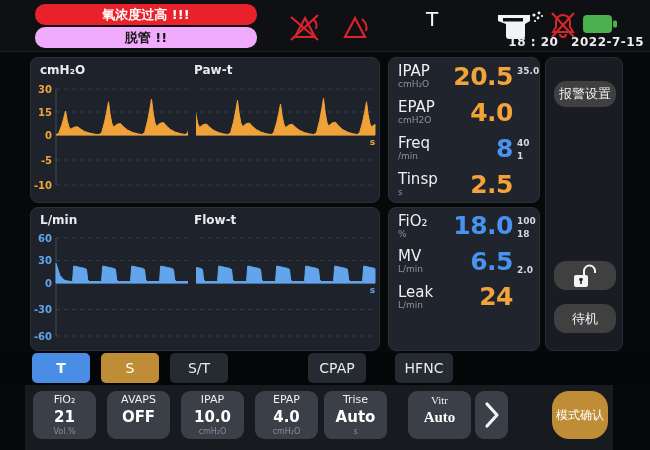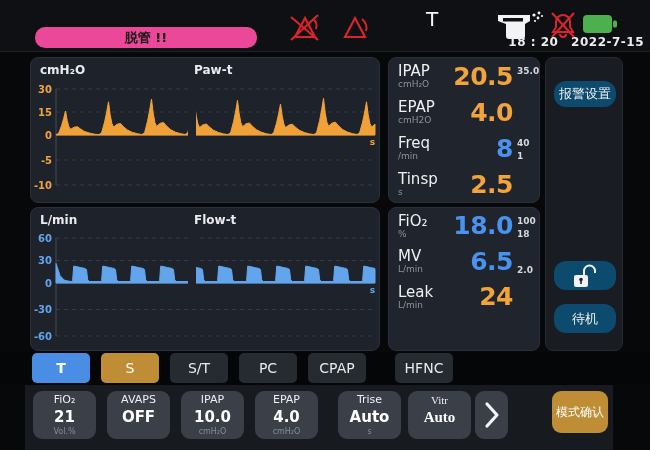--- a/index.html
+++ b/index.html
@@ -31,21 +31,21 @@
   .prow { display:flex; height:25%; align-items:center; padding:2px 2px 2px 9px; }
   .plab-block { width:52px; }
   .plabel { font-size:15px; color:#eef0f2; line-height:16px; white-space:nowrap; }
   .punit  { font-size:9px;  color:#8c929b; line-height:10px; }
   .pvalue { flex:1; text-align:right; font-size:25px; font-weight:bold; letter-spacing:-.5px; }
   .plimits { width:24px; padding-left:4px; align-self:flex-start; padding-top:5px; }
   .plimit { font-size:9px; font-weight:bold; color:#d5d9de; line-height:13px; height:13px; text-align:left; }
 
   
   #side-panel { left:545px; top:57px; width:78px; height:294px; background:#191c22; border-color:#262a31; }
-  .side-btn { position:absolute; left:8px; width:62px; background:#0c4a6e; border:none; border-radius:12px;
+  .side-btn { position:absolute; left:8px; width:62px; background:#404040; border:none; border-radius:12px;
               color:#f0f2f4; font-size:13px; display:flex; align-items:center; justify-content:center;
               font-family:inherit; cursor:pointer; }
   #btn-alarm-settings  { top:23px;  height:26px; }
   #btn-system-settings { top:64px;  height:26px; }
   #btn-lock            { top:203px; height:29px; }
   #btn-standby         { top:246px; height:29px; }
 
   
   #tabbar { position:absolute; left:0; top:352px; width:650px; height:33px; background:#050607; }
   .tab { position:absolute; top:1px; width:58px; height:30px; border:none; border-radius:5px;
@@ -56,30 +56,31 @@
   
   #bottombar { position:absolute; left:25px; top:385px; width:588px; height:65px; background:#171a1f; }
   .set-btn { position:absolute; top:6px; width:63px; height:48px; background:#3a3f48; border:none; border-radius:9px;
              color:#fff; font-family:inherit; cursor:pointer; padding:3px 2px; display:flex; flex-direction:column;
              align-items:center; justify-content:space-between; }
   .sb-label { font-size:11px; color:#eef0f2; line-height:12px; white-space:nowrap; }
   .sb-value { font-size:15px; font-weight:bold; color:#fff; line-height:16px; }
   .sb-unit  { font-size:8px; color:#868c95; line-height:9px; min-height:9px; }
   #btn-next { position:absolute; left:450px; top:6px; width:33px; height:48px; background:#3a3f48;
               border:none; border-radius:9px; cursor:pointer; }
-  #btn-confirm { position:absolute; left:527px; top:6px; width:56px; height:42px; background:#bf8d35;
-                 border:none; border-radius:9px; color:#fff; font-size:12px; font-family:inherit; cursor:pointer; }
+  #btn-confirm { position:absolute; left:527px; top:6px; width:56px; height:48px; background:#bf8d35;
+                 border:none; border-radius:17px; color:#fff; font-size:12px; font-family:inherit; cursor:pointer; }
 </style>
 </head>
 <body>
 
 <div id="page">
 
   <div id="topbar">
-    <div id="alarm-low" class="alarm-pill" style="background: #ec4899;">脱管 !!</div>
+    <div id="alarm-high" class="alarm-pill" style="background: rgb(232, 33, 43);">氧浓度过高 !!!</div>
+    <div id="alarm-low" class="alarm-pill" style="background: #f0abfc;">脱管 !!</div>
 
     <svg class="tb-icon" style="left:288px;top:11px;" width="34" height="32" viewBox="0 0 34 32">
       <path d="M7 26 L17 7 L27 26 Z" fill="none" stroke="#d8242b" stroke-width="2.2"></path>
       <path d="M25 8 q5 4 3 10" fill="none" stroke="#d8242b" stroke-width="2"></path>
       <path d="M3 6 L30 29 M30 4 L3 29" fill="none" stroke="#d8242b" stroke-width="2.2"></path>
     </svg>
 
     <svg class="tb-icon" style="left:341px;top:12px;" width="30" height="30" viewBox="0 0 30 30">
       <path d="M4 25 L14 6 L24 25 Z" fill="none" stroke="#d8242b" stroke-width="2.2"></path>
       <path d="M21 7 q6 5 4 12" fill="none" stroke="#d8242b" stroke-width="2"></path>
@@ -248,21 +249,20 @@
         <rect x="10.2" y="17" width="1.6" height="4" fill="#20242c"></rect>
       </svg>
     </button>
     <button id="btn-standby" class="side-btn">待机</button>
   </div>
 
   <div id="tabbar">
       <button class="tab active-blue" style="left: 32px;">T</button>
       <button class="tab pending-gold" style="left: 101px;">S</button>
       <button class="tab" style="left: 170px;">S/T</button>
-      <button class="tab" style="left: 239px;">PC</button>
       <button class="tab" style="left: 308px;">CPAP</button>
       <button class="tab" style="left: 395px;">HFNC</button>
     </div>
 
   <div id="bottombar">
     <button id="btn-next">
       <svg width="33" height="48" viewBox="0 0 33 48">
         <polyline points="12,13 22,24 12,35" fill="none" stroke="#f2f3f5" stroke-width="3.2" stroke-linecap="round" stroke-linejoin="round"></polyline>
       </svg>
     </button>
@@ -280,21 +280,21 @@
       <button class="set-btn" style="left: 156px;">
         <div class="sb-label">IPAP</div>
         <div class="sb-value">10.0</div>
         <div class="sb-unit">cmH₂O</div>
       </button>
       <button class="set-btn" style="left: 230px;">
         <div class="sb-label">EPAP</div>
         <div class="sb-value">4.0</div>
         <div class="sb-unit">cmH₂O</div>
       </button>
-      <button class="set-btn" style="left: 313px;">
+      <button class="set-btn" style="left: 299px; border-radius: 8px;">
         <div class="sb-label">Trise</div>
         <div class="sb-value">Auto</div>
         <div class="sb-unit">s</div>
       </button>
       <button class="set-btn" style="left: 383px; font-family: Liberation Serif, serif;">
         <div class="sb-label">Vitr</div>
         <div class="sb-value">Auto</div>
         <div class="sb-unit"></div>
       </button>
     </div>

